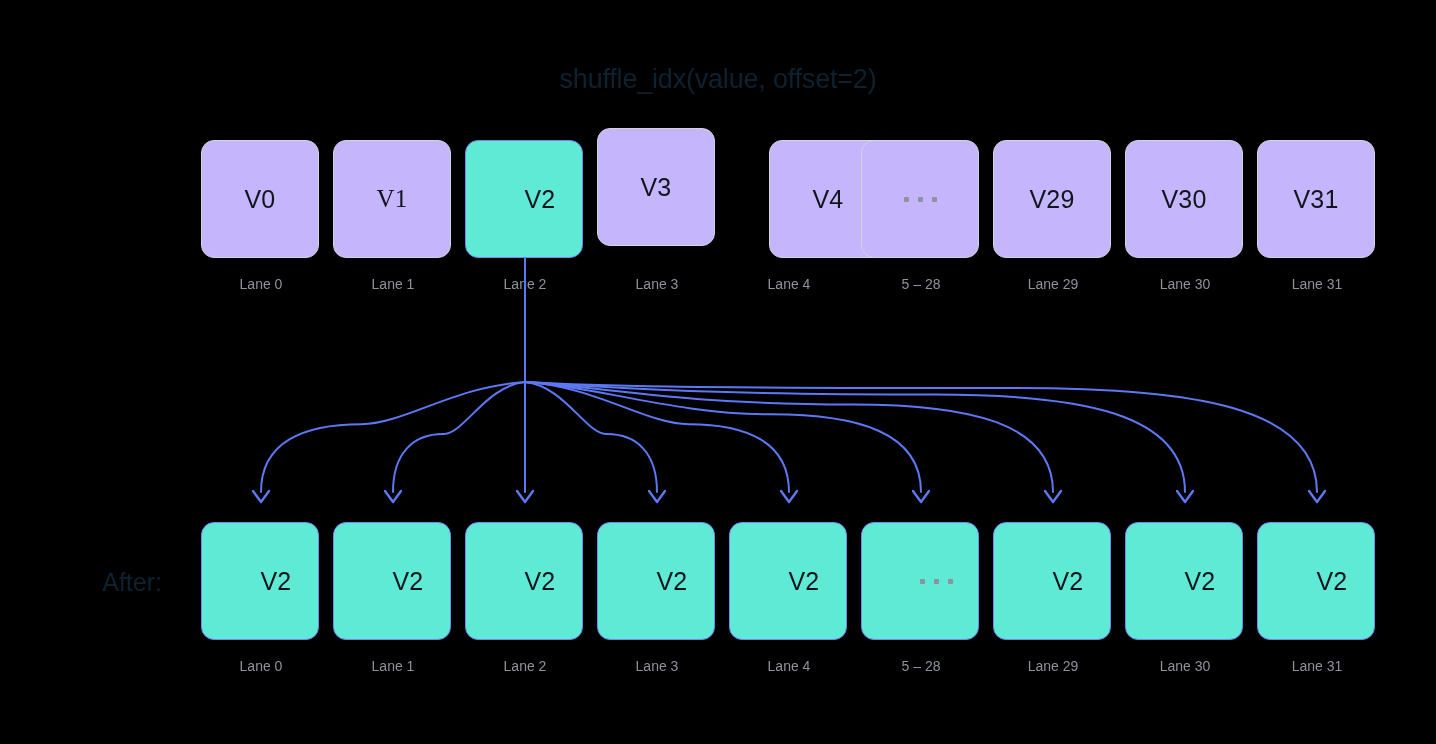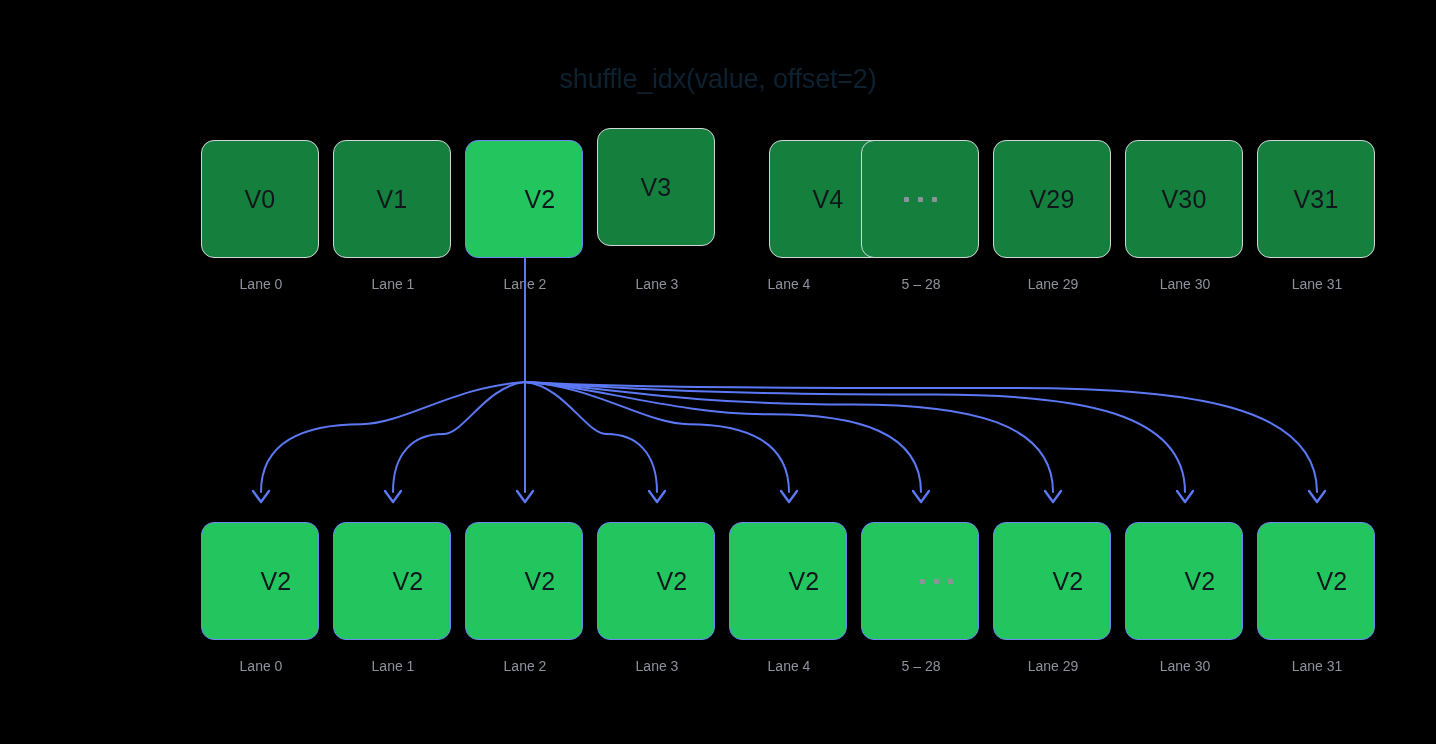--- a/index.html
+++ b/index.html
@@ -62,26 +62,26 @@
     border-radius: 13px;
     box-sizing: border-box;
     display: flex;
     align-items: center;
     justify-content: center;
     font-size: 25px;
     font-weight: 500;
     letter-spacing: 0.2px;
   }
   .lane-box.plain {
-    background: #15803d;
+    background: #c4b5fd;
     border: 1px solid #d2d5da;
     color: #11161c;
   }
   .lane-box.highlight {
-    background: #22c55e;
+    background: #5eead4;
     border: 1.6px solid #7187f2;
     color: #11161c;
     padding-left: 32px;
   }
   .lane-label {
     position: absolute;
     left: 0;
     width: 120px;
     text-align: center;
     font-size: 14px;
@@ -114,30 +114,31 @@
   }
 </style>
 </head>
 <body>
 
 <div id="stage">
 
   <div id="diagram-title">shuffle_idx(value, offset=2)</div>
 
 
+  <div class="row-label" id="after-label">After:</div>
 
   <div id="before-row">
       <div class="lane-cell" style="left: 201px;">
         <div class="lane-box plain" style="top: 140px;">
           <span>V0</span>
         </div>
         <div class="lane-label" style="top: 276px;">Lane 0</div>
       </div>
       <div class="lane-cell" style="left: 333px;">
-        <div class="lane-box plain" style="top: 140px;">
+        <div class="lane-box plain" style="top: 140px; font-family: Liberation Serif, serif;">
           <span>V1</span>
         </div>
         <div class="lane-label" style="top: 276px;">Lane 1</div>
       </div>
       <div class="lane-cell" style="left: 465px;">
         <div class="lane-box highlight" style="top: 140px;">
           <span>V2</span>
         </div>
         <div class="lane-label" style="top: 276px;">Lane 2</div>
       </div>

